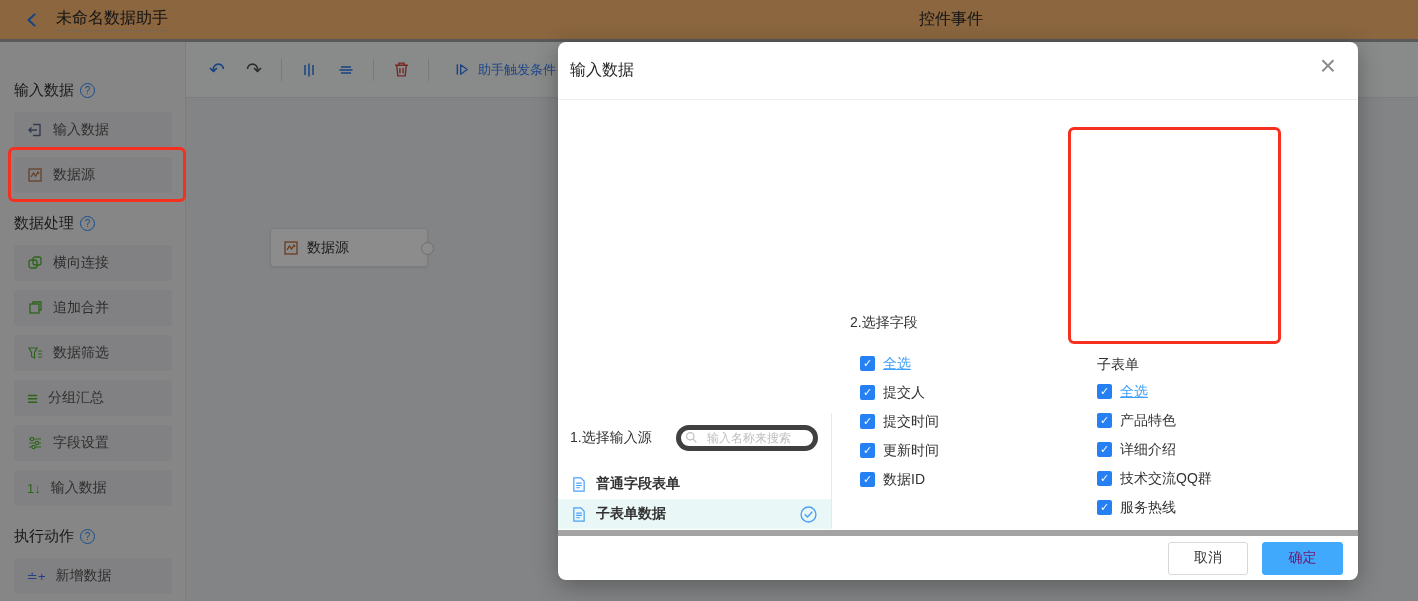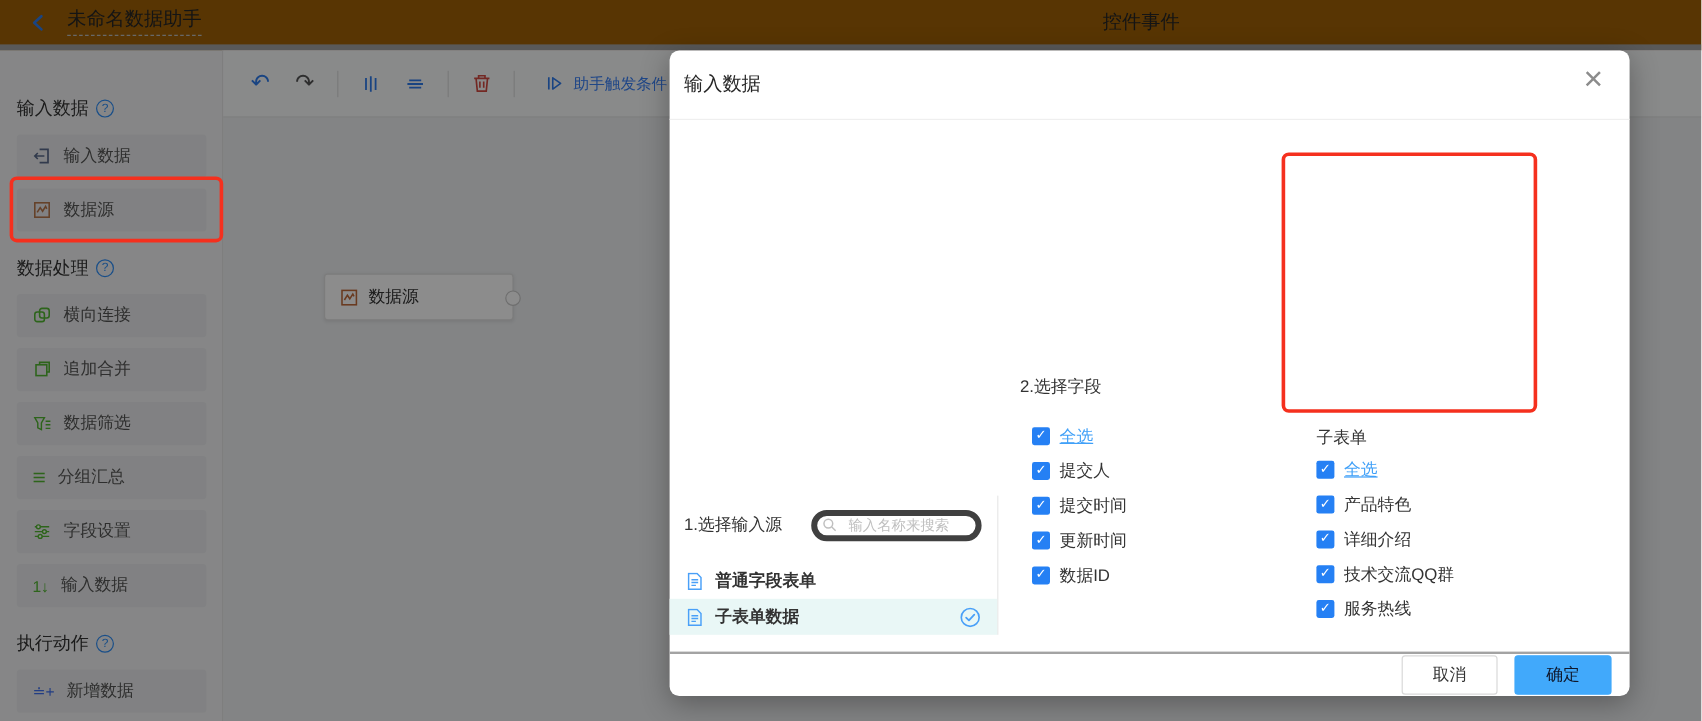--- a/index.html
+++ b/index.html
@@ -4,22 +4,22 @@
 <style>
   :root{
     --accent:#2e8ef7; --link:#40a0f8; --annotation:#f5301e; --confirm:#41a9fb;
     --checkbox:#2580f4; --selectedBg:#e9f7f6; --overlay:rgba(0,0,0,0.45);
   }
   *{box-sizing:border-box;margin:0;padding:0;}
   body{font-family:"Liberation Sans","DejaVu Sans",sans-serif;}
   #app{position:relative;width:1418px;height:601px;overflow:hidden;background:#eef0f2;}
 
   
-  .topbar{position:absolute;left:0;top:0;width:100%;height:42px;background:#a16207;
-    border-bottom:5px solid #a3a3a3;display:flex;align-items:center;}
+  .topbar{position:absolute;left:0;top:0;width:100%;height:42px;background:#fdba74;
+    border-bottom:3px solid #a3a3a3;display:flex;align-items:center;}
   .back-btn{margin-left:24px;display:flex;align-items:center;cursor:pointer;}
   .doc-title{margin-left:16px;font-size:16px;color:#262626;border-bottom:1px dashed #bdbdbd;
     padding-bottom:3px;line-height:18px;}
   .center-title{position:absolute;left:951px;transform:translateX(-50%);font-size:16px;color:#262626;font-weight:500;}
 
   
   .sidebar{position:absolute;left:0;top:42px;bottom:0;width:186px;background:#f4f5f6;
     border-right:1px solid #e6e6e6;padding-top:38px;}
   .side-header{display:flex;align-items:center;gap:6px;padding-left:14px;height:20px;
     font-size:15px;color:#333;margin-bottom:12px;}
@@ -77,26 +77,26 @@
   .panel-right{flex:1;padding:19px 0 0 18px;}
   .groups{display:flex;margin-top:24px;}
   .fgroup{width:237px;padding-left:10px;}
   .fgroup.second{width:auto;padding-left:10px;}
   .fgroup-title{font-size:14px;color:#333;margin-bottom:10px;}
   .opt{display:flex;align-items:center;margin-bottom:14px;height:15px;cursor:pointer;}
   .cb{width:15px;height:15px;background:var(--checkbox);border-radius:2px;color:#fff;
     font-size:11px;display:flex;align-items:center;justify-content:center;line-height:1;}
   .opt-label{font-size:14px;color:#333;margin-left:8px;}
   .opt-label.link{color:var(--link);text-decoration:underline;}
-  .modal-footer{position:absolute;left:0;right:0;bottom:0;height:37px;border-top:2px solid #a3a3a3;
+  .modal-footer{position:absolute;left:0;right:0;bottom:0;height:50px;border-top:6px solid #a3a3a3;
     display:flex;align-items:center;justify-content:flex-end;gap:14px;padding-right:15px;}
   .btn{height:33px;border-radius:3px;font-size:14px;display:flex;align-items:center;
     justify-content:center;cursor:pointer;}
   .btn-cancel{width:80px;background:#fff;border:1px solid #d9d9d9;color:#333;}
-  .btn-confirm{width:81px;background:var(--confirm);border:1px solid var(--confirm);color:#0f172a;}
+  .btn-confirm{width:81px;background:var(--confirm);border:1px solid var(--confirm);color:#701a75;}
 
   
   .anno{position:absolute;border:3px solid var(--annotation);border-radius:6px;z-index:40;}
   .anno-sidebar{left:8px;top:147px;width:178px;height:55px;}
   .anno-subform{left:1068px;top:127px;width:213px;height:217px;}
 </style>
 </head>
 <body>
 
 <div id="app">

